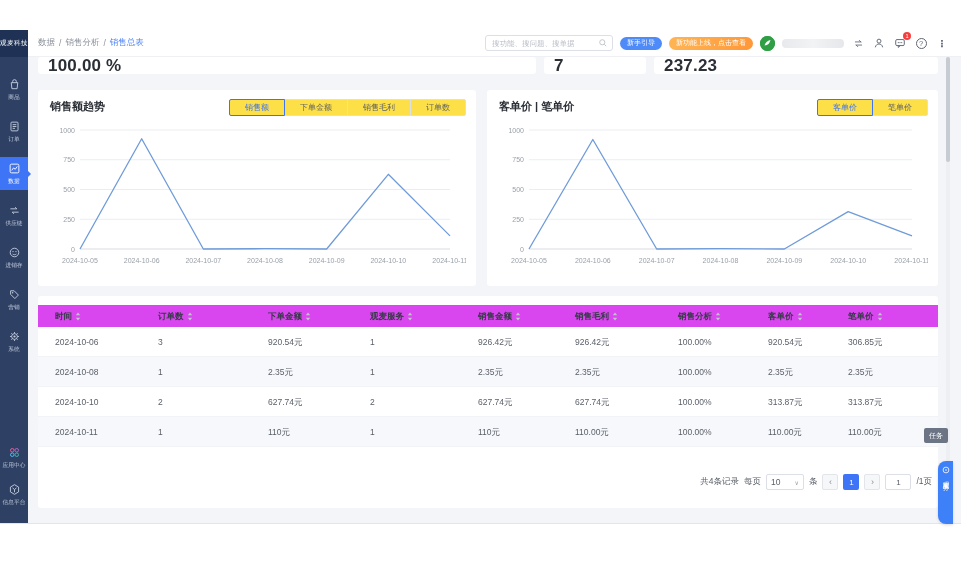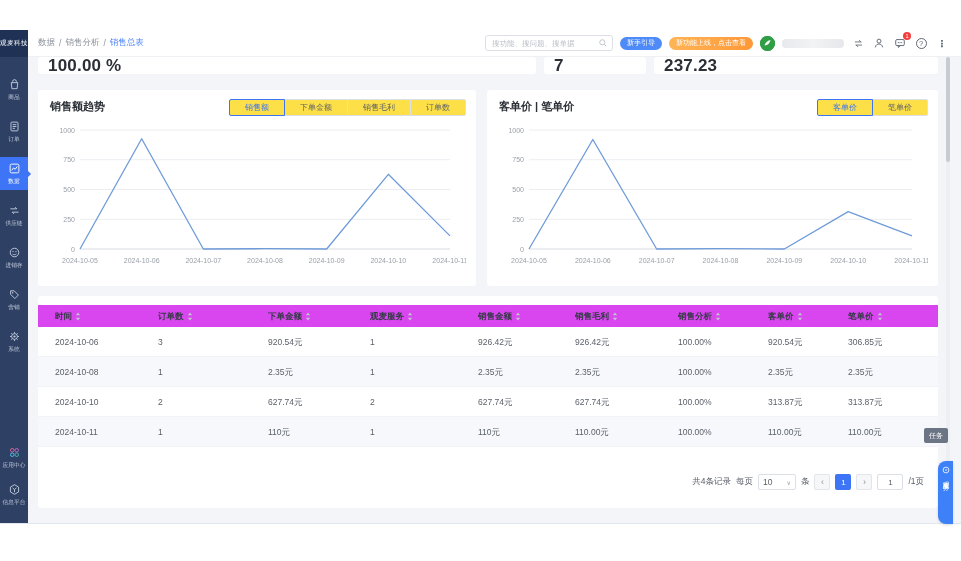--- a/index.html
+++ b/index.html
@@ -54,21 +54,21 @@
   .table-card { height:212px; }
   .table-title { font-size:10.5px; font-weight:bold; color:#2b2f36; padding:10px 0 0 12px; }
   .tgrid { display:grid; grid-template-columns:103px 110px 102px 108px 97px 103px 90px 80px 1fr; }
   .thead { margin-top:9px; background:#d946ef; height:22px; }
   .thead .cell { font-size:8.5px; font-weight:bold; color:#333a45; line-height:22px; padding-left:17px; display:flex; align-items:center; gap:3px; cursor:pointer; }
   .trow { height:30px; border-bottom:1px solid #f2f3f6; }
   .trow:nth-child(even) { background:#f7f8fb; }
   .trow .cell { font-size:8.5px; color:#5a5f68; line-height:30px; padding-left:17px; white-space:nowrap; overflow:hidden; }
   .caret-svg { flex:none; }
 
-  .pagination { position:absolute; right:14px; top:178px; display:flex; align-items:center; gap:5px; font-size:8.5px; color:#5a5f68; }
+  .pagination { position:absolute; right:6px; top:178px; display:flex; align-items:center; gap:5px; font-size:8.5px; color:#5a5f68; }
   .pg-select { width:38px; height:16px; border:1px solid #dcdfe6; border-radius:2px; display:flex; align-items:center; justify-content:space-between; padding:0 4px; color:#5a5f68; background:#fff; cursor:pointer; }
   .pg-select .sel-caret { font-size:6px; color:#9aa0a8; }
   .pg-btn { width:16px; height:16px; border:1px solid #e2e5ea; background:#f6f7f9; border-radius:2px; display:flex; align-items:center; justify-content:center; color:#8a8f99; font-size:9px; cursor:pointer; }
   .pg-page { width:16px; height:16px; border-radius:2px; background:#3e74f6; color:#fff; font-size:8px; display:flex; align-items:center; justify-content:center; cursor:pointer; }
   .pg-input { width:26px; height:16px; border:1px solid #dcdfe6; border-radius:2px; text-align:center; font-size:8px; color:#5a5f68; outline:none; }
 
   
   .scroll-track { position:absolute; top:57px; left:946px; width:4px; height:466px; background:#edeff2; border-radius:2px; }
   .scroll-thumb { position:absolute; top:0; left:0; width:4px; height:105px; background:#c7cbd2; border-radius:2px; cursor:grab; }
   .task-tab { position:absolute; top:428px; right:13px; background:rgba(84,94,112,.85); color:#fff; font-size:7px; padding:2.5px 5px; border-radius:2px; cursor:pointer; }

